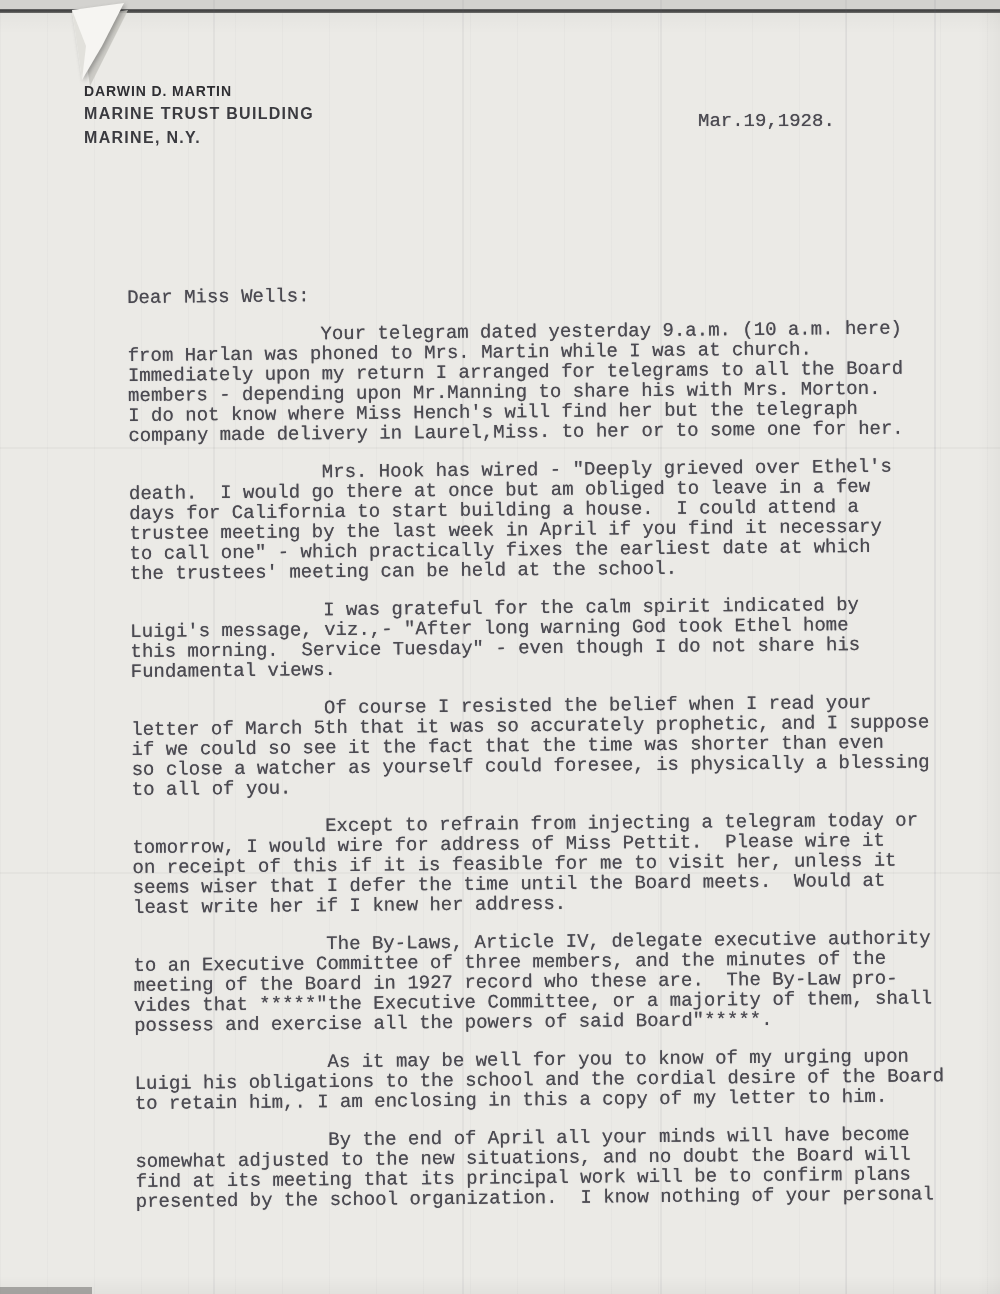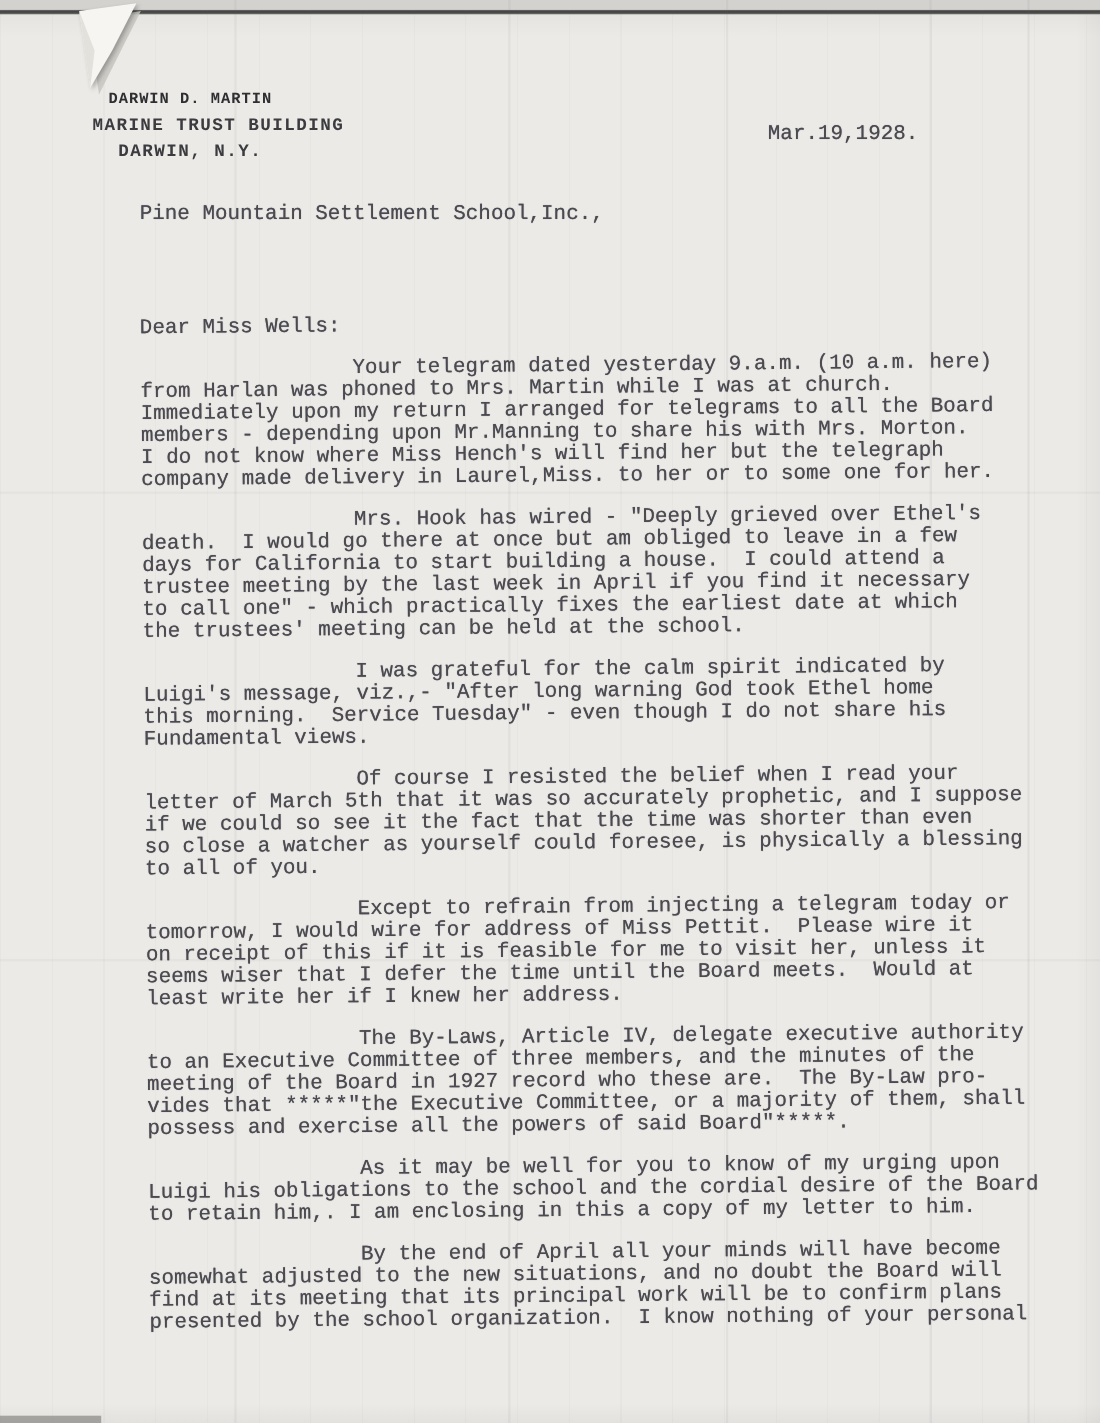--- a/index.html
+++ b/index.html
@@ -18,22 +18,22 @@
   }
   .crease{position:absolute;top:0;bottom:0;width:2px;background:rgba(105,105,118,0.07);pointer-events:none;}
   .hcrease{position:absolute;left:0;right:0;height:2px;background:rgba(105,105,118,0.055);pointer-events:none;}
   .scan-strip{position:absolute;top:0;left:0;right:0;height:9px;background:#d3d2cf;}
   .scan-line{position:absolute;top:9px;left:0;right:0;height:4px;
     background:linear-gradient(180deg,#6c6c6c,#3d3d3d 45%,#70706e);}
   .corner-shadow{position:absolute;left:0;bottom:0;width:92px;height:7px;background:#6f6e6c;opacity:.55;}
   .dogear{position:absolute;left:56px;top:0;z-index:6;}
 
   .letterhead{
-    position:absolute;left:84px;top:83px;width:178px;text-align:center;
-    font-family:Liberation Mono, monospace;color:#2f2f33;
+    position:absolute;left:84px;top:83px;width:178px;
+    font-family:Liberation Sans, sans-serif;color:#2f2f33;
   }
   .lh-name{font-size:14px;font-weight:bold;letter-spacing:0.9px;white-space:nowrap;}
   .lh-line{font-size:16px;font-weight:bold;letter-spacing:1.3px;margin-top:6px;color:#3b3b40;white-space:nowrap;}
 
   .typed-text{
     font-family:"Liberation Mono","DejaVu Sans Mono",monospace;
     color:#4b4a51;text-shadow:0 0 0.7px rgba(70,68,78,0.8);
   }
   .date{position:absolute;left:679px;top:110px;font-size:19px;margin-left:19px;}
   .recipient{position:absolute;left:127px;top:183px;font-size:19px;line-height:23px;}
@@ -63,27 +63,26 @@
 
   <svg class="dogear" width="96" height="92">
     <polygon points="24,18 72,10 34,86" fill="#c7c6c0" opacity="0.85"></polygon>
     <polygon points="16,10 68,3 46,46 26,80" fill="#f6f5f2" style="filter:drop-shadow(2px 2px 2px rgba(60,60,60,0.38))"></polygon>
     <polygon points="16,10 30,46 26,80" fill="#e2e1dc"></polygon>
   </svg>
 
   <div class="letterhead">
     <div class="lh-name">DARWIN D. MARTIN</div>
     <div class="lh-line">MARINE TRUST BUILDING</div>
-    <div class="lh-line">DARWIN, N.Y.</div>
+    <div class="lh-line">MARINE, N.Y.</div>
   </div>
 
   <div class="date typed-text">Mar.19,1928.</div>
 
   <div class="recipient typed-text">
-    <div>Pine Mountain Settlement School,Inc.,</div>
   </div>
 
   <div class="body-text typed-text">
     <div class="salutation">Dear Miss Wells:</div>
     <p class="para">Your telegram dated yesterday 9.a.m. (10 a.m. here)
 from Harlan was phoned to Mrs. Martin while I was at church.
 Immediately upon my return I arranged for telegrams to all the Board
 members - depending upon Mr.Manning to share his with Mrs. Morton.
 I do not know where Miss Hench's will find her but the telegraph
 company made delivery in Laurel,Miss. to her or to some one for her.</p>

